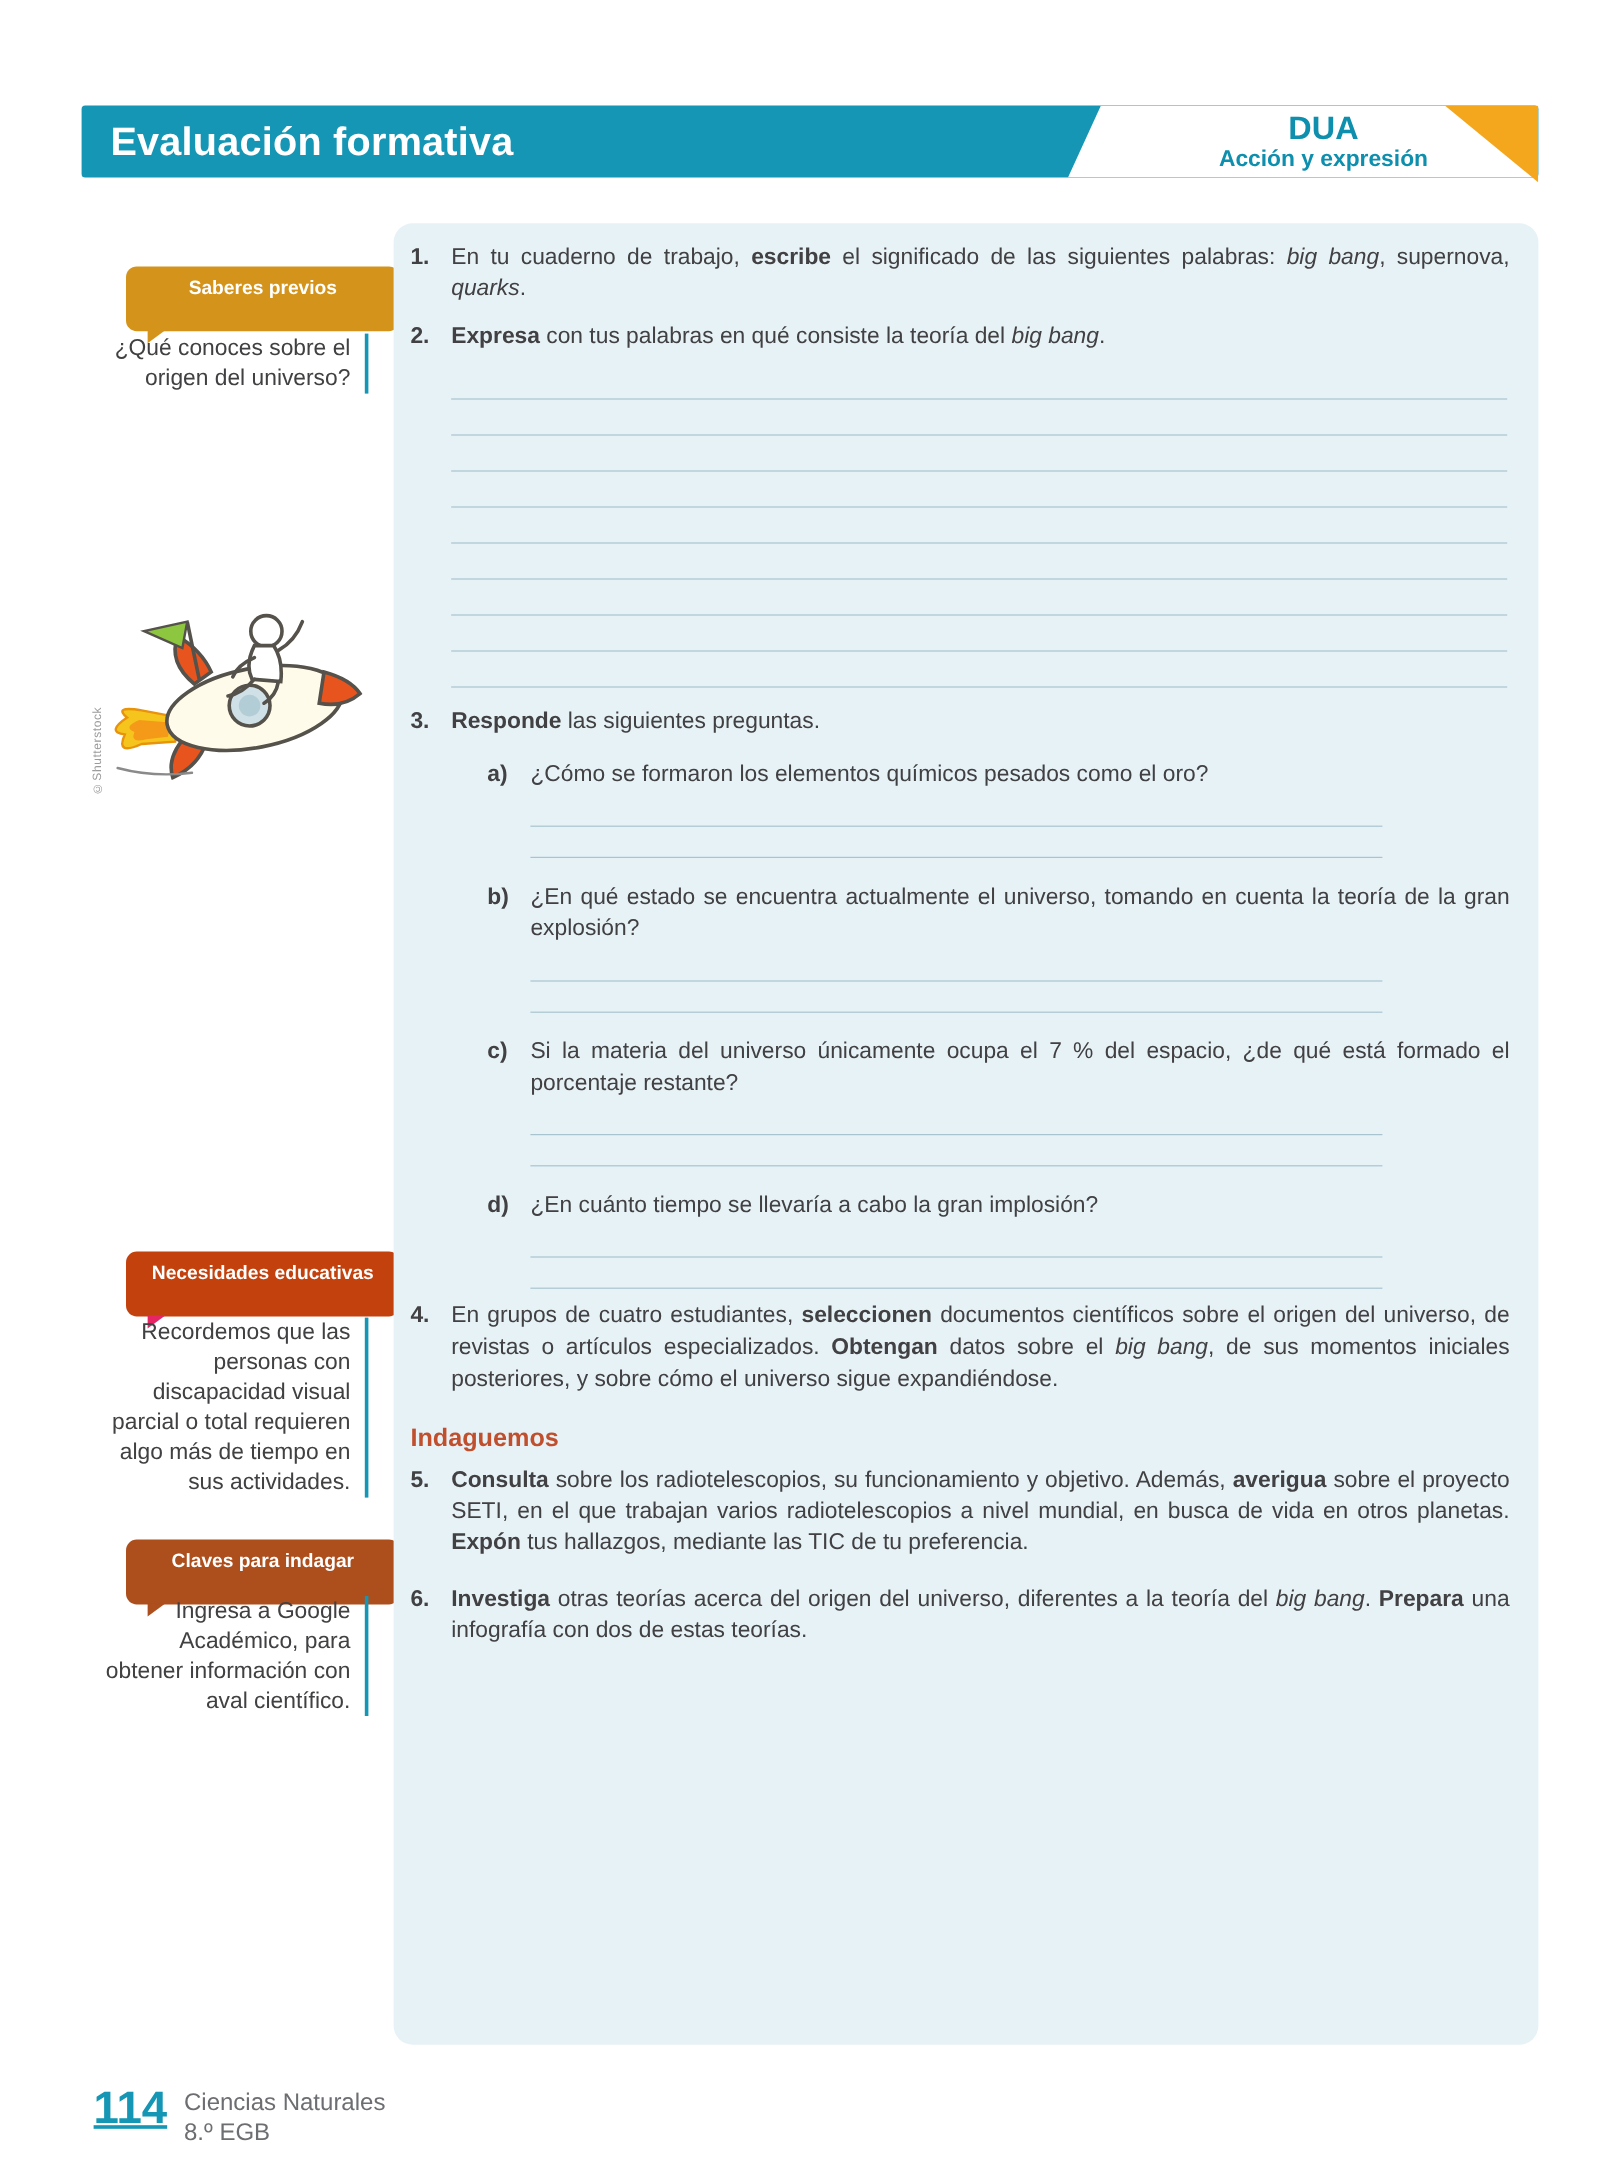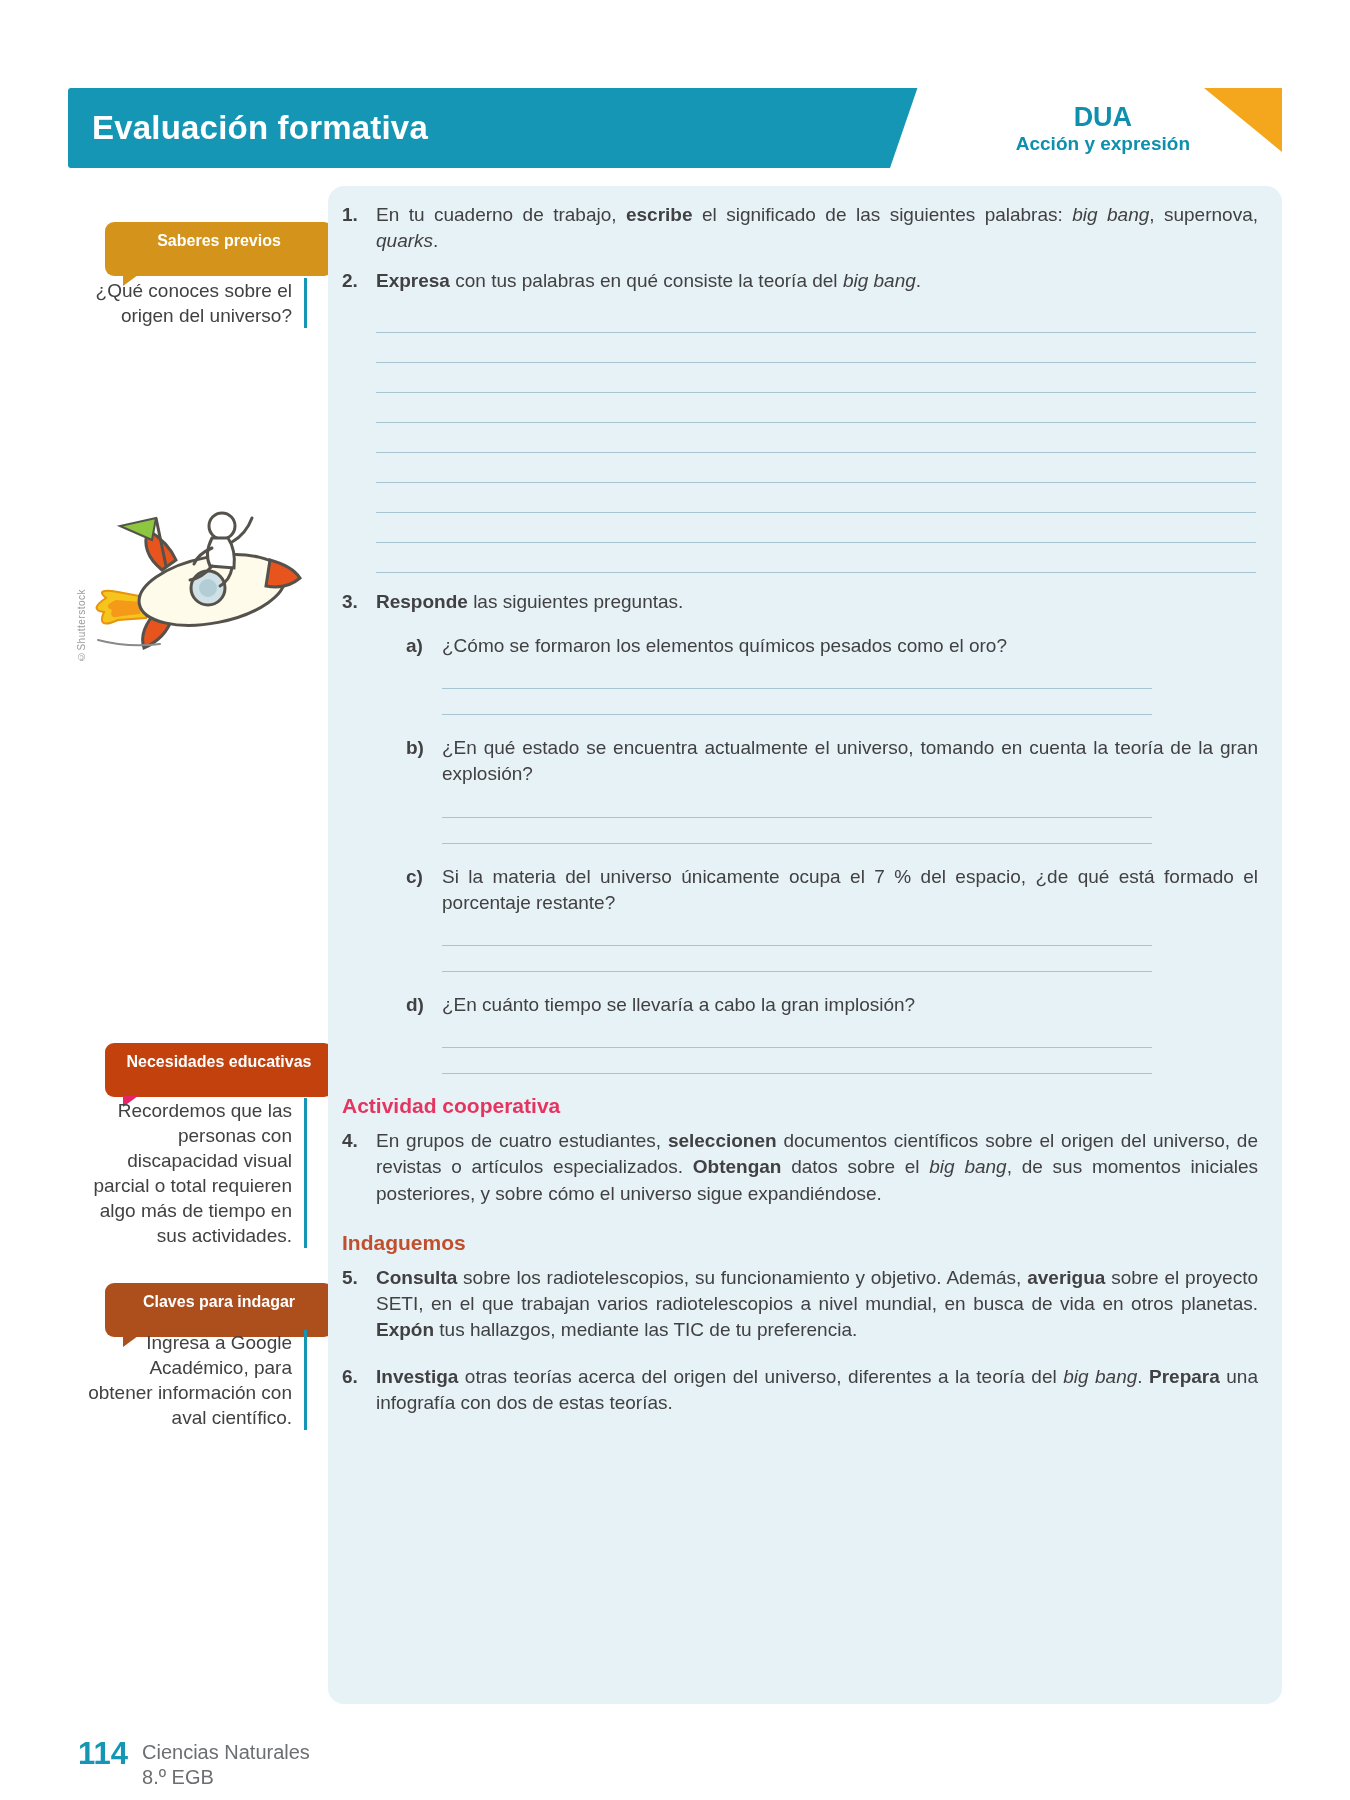--- a/index.html
+++ b/index.html
@@ -5,21 +5,21 @@
   * { margin:0; padding:0; box-sizing:border-box; }
   html,body { background:#ffffff; }
   body {
     width:1350px; height:1800px; position:relative;
     font-family:"Liberation Sans", sans-serif;
     color:#414042;
   }
 
   
   .header {
-    position:absolute; left:68px; top:88px; width:1214px; height:80px;
+    position:absolute; left:68px; top:88px; width:1214px; height:60px;
     background:#1496b4; border-radius:3px;
   }
   .header-title {
     position:absolute; left:24px; top:50%; transform:translateY(-50%);
     color:#ffffff; font-size:33px; font-weight:700; letter-spacing:.2px;
   }
   .dua-wrap {
     position:absolute; right:0; top:0; height:100%; width:392px; background:#ffffff;
     clip-path:polygon(7% 0, 100% 0, 100% 100%, 0 100%);
   }
@@ -81,21 +81,21 @@
   .sub-rules .rule { height:26px; border-bottom:1.6px solid #a7c4cf; }
 
   .mt14 { margin-top:14px; } .mt16 { margin-top:16px; } .mt10 { margin-top:10px; }
   .mt18 { margin-top:18px; } .mt20 { margin-top:20px; }
 
   .heading-coop { margin-top:20px; font-size:21px; font-weight:700; color:#e5345f; }
   .heading-ind  { margin-top:24px; font-size:21px; font-weight:700; color:#c0502d; }
 
   
   .footer { position:absolute; left:78px; top:1738px; display:flex; align-items:flex-start; }
-  .page-num { color:#1496b4; font-size:31px; font-weight:700; line-height:1; margin-right:14px; }
+  .page-num { color:#1496b4; font-size:38px; font-weight:700; line-height:1; margin-right:14px;text-decoration:underline; }
   .footer-meta { font-size:20px; color:#6d6e71; line-height:1.25; padding-top:2px; }
 </style>
 </head>
 <body>
 
 <div>
 
   <header class="header">
     <div class="header-title">Evaluación formativa</div>
     <div class="dua-wrap">
@@ -211,21 +211,20 @@
 
     <div class="sub mt20">
       <div class="letter">d)</div>
       <div class="body"><span>¿En cuánto tiempo se llevaría a cabo la gran implosión?</span></div>
     </div>
     <div class="sub-rules">
         <div class="rule"></div>
         <div class="rule"></div>
       </div>
 
-    <div class="heading-coop">Actividad cooperativa</div>
 
     <div class="item mt10">
       <div class="num">4.</div>
       <div class="body"><span>En grupos de cuatro estudiantes, </span><span class="seg-b">seleccionen</span><span> documentos científicos sobre el origen del universo, de revistas o artículos especializados. </span><span class="seg-b">Obtengan</span><span> datos sobre el </span><span class="seg-i">big bang</span><span>, de sus momentos iniciales posteriores, y sobre cómo el universo sigue expandiéndose.</span></div>
     </div>
 
     <div class="heading-ind">Indaguemos</div>
 
     <div class="item mt10">
       <div class="num">5.</div>

